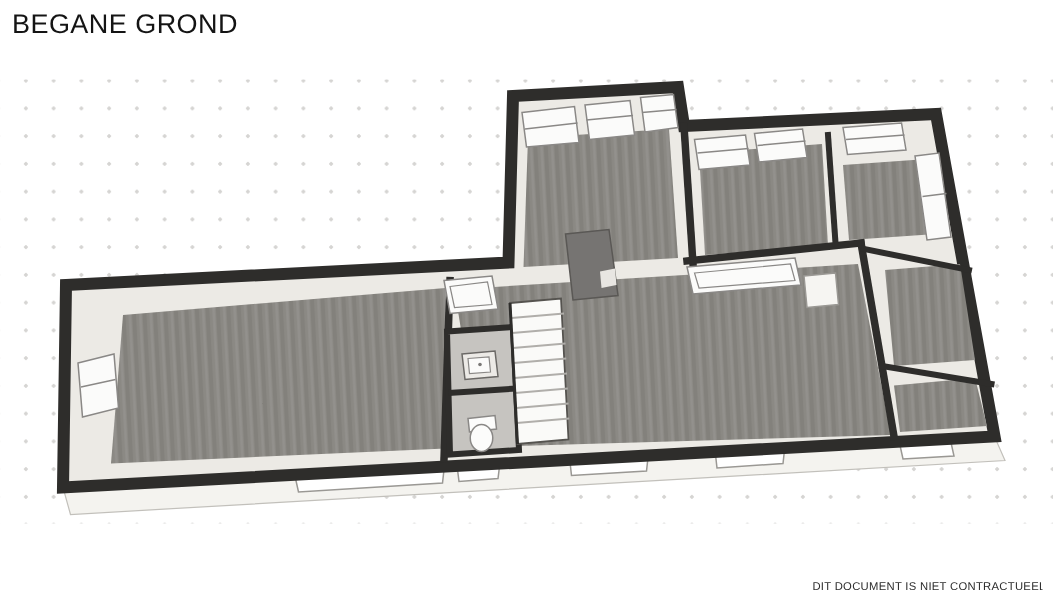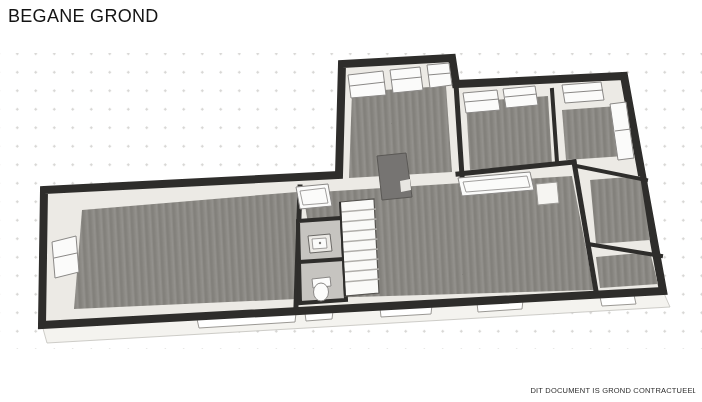--- a/index.html
+++ b/index.html
@@ -160,15 +160,15 @@
             <polygon points="458,178 530,172 534,190 462,196"></polygon>
             <polygon points="463,182 527,176 530,187 466,192" fill="none" stroke-width="0.8"></polygon>
           </g>
       </g>
 
       <polygon points="536,184 557,182 559,203 538,205" fill="#f6f5f2" stroke="#9a9894" stroke-width="1"></polygon>
     </g>
   </svg>
 
   <div class="page-title">BEGANE GROND</div>
-  <div class="disclaimer">DIT DOCUMENT IS GROND CONTRACTUEEL</div>
+  <div class="disclaimer">DIT DOCUMENT IS NIET CONTRACTUEEL</div>
 
 </div>
 
 </body></html>

